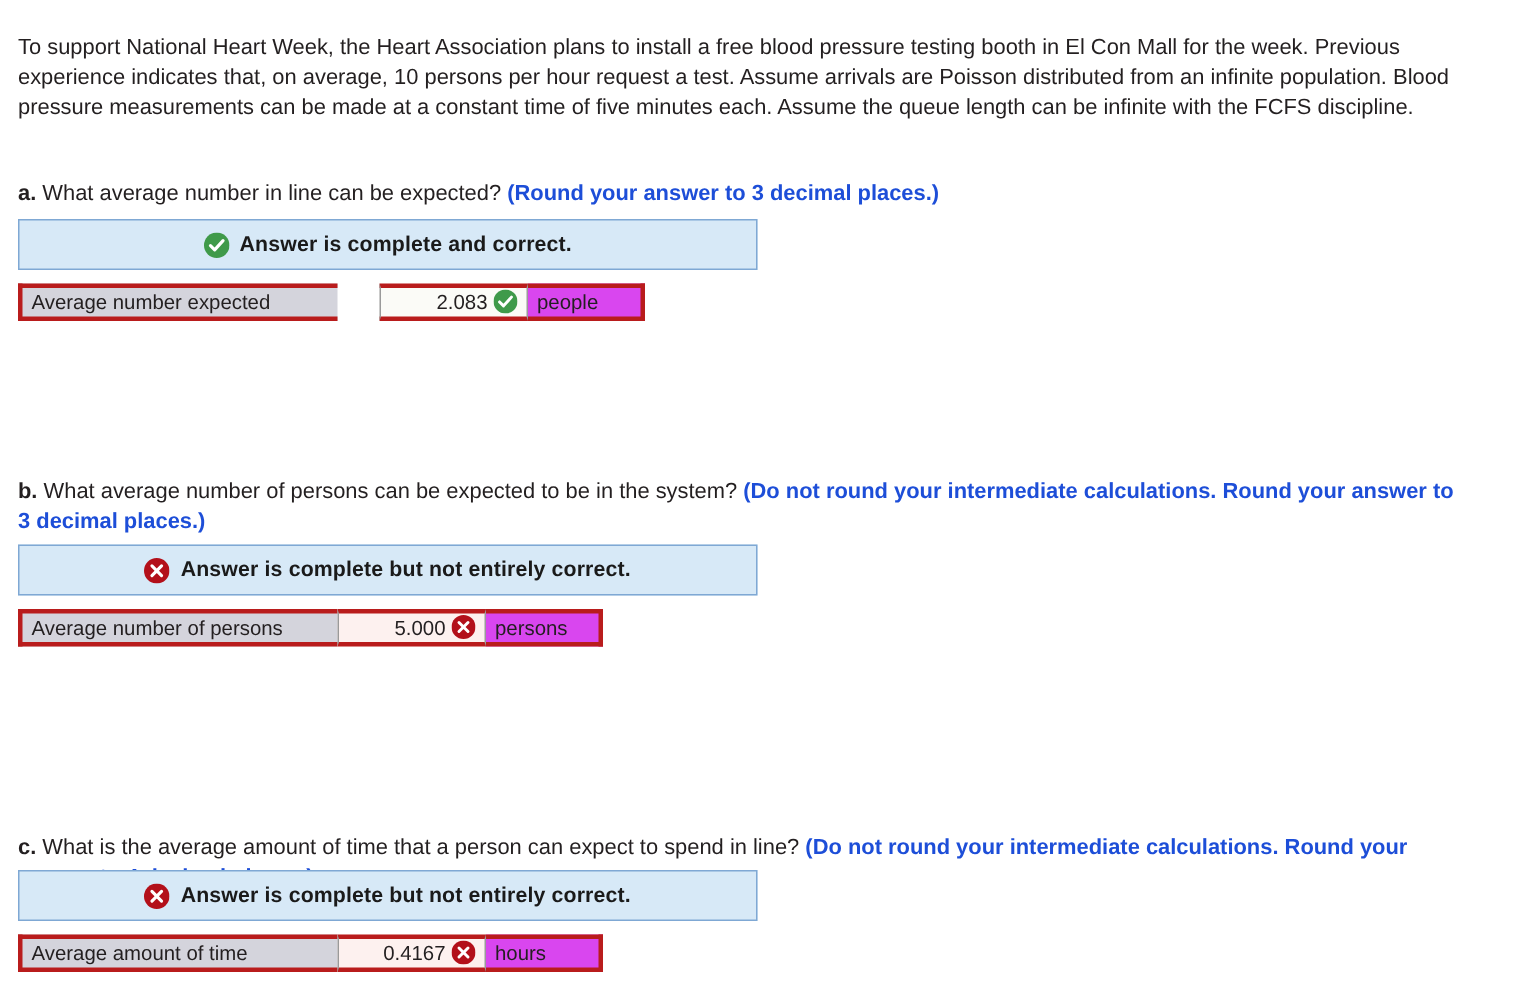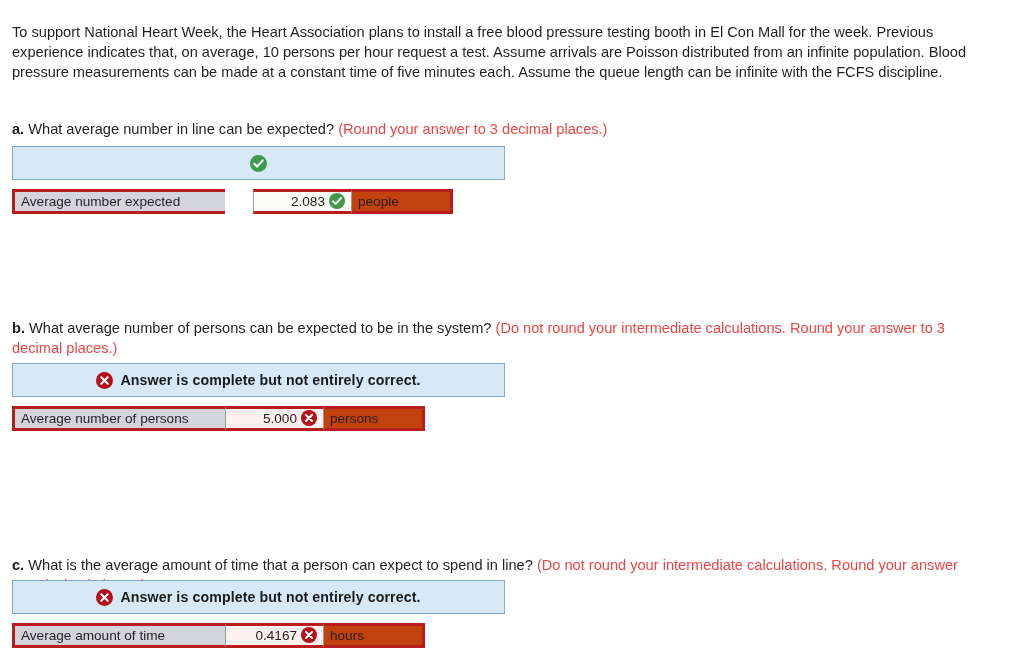--- a/index.html
+++ b/index.html
@@ -35,22 +35,22 @@
     left: 12px;
     font-size: 14.6px;
     line-height: 20.4px;
     color: #231f20;
   }
   .q-letter {
     font-weight: bold;
     color: #231f20;
   }
   .q-note {
-    font-weight: normal;
-    color: #ef4444;
+    font-weight: bold;
+    color: #1d4ed8;
     margin-top: 20px;
   }
   .q-a { top: 104px; width: 980px; }
   .q-b { top: 303px; width: 962px; }
   .q-c { top: 540px; width: 958px; }
 
   .answer-block {
     position: absolute;
     left: 12px;
   }
@@ -111,22 +111,22 @@
   .cell-value {
     width: 99px;
     justify-content: flex-end;
     padding-right: 5px;
     gap: 4px;
   }
   .cell-value.correct { background: #fbfbf7; margin-left: 28px; }
   .cell-value.incorrect { background: #fdf1ef; }
   .cell-value .num { line-height: 1; }
   .cell-unit {
-    width: 101px;
-    background: #c2410c;
+    width: 78px;
+    background: #d946ef;
     padding-left: 6px;
     border-left: none;
   }
   .cell-value { border-left: 1px solid #9a9a9a; border-right: 1px solid #9a9a9a; }
 </style>
 </head>
 <body>
 
 <div class="page">
 
@@ -139,20 +139,21 @@
   </p>
 
   <div class="answer-block block-a">
     <div class="status-banner">
       <span class="badge">
         <svg width="17" height="17" viewBox="0 0 17 17" aria-hidden="true">
           <circle cx="8.5" cy="8.5" r="8.5" fill="#3f9a4a"></circle>
           <path d="M4.3 8.8 L7.1 11.6 L12.7 5.4" stroke="#ffffff" stroke-width="2.1" fill="none" stroke-linecap="round" stroke-linejoin="round"></path>
         </svg>
       </span>
+      <span class="status-text">Answer is complete and correct.</span>
     </div>
     <div class="answer-row">
       <div class="cell cell-label">Average number expected</div>
       <div class="cell cell-value correct">
         <span class="num">2.083</span>
         <span class="badge">
           <svg width="16" height="16" viewBox="0 0 17 17" aria-hidden="true">
             <circle cx="8.5" cy="8.5" r="8.5" fill="#3f9a4a"></circle>
             <path d="M4.3 8.8 L7.1 11.6 L12.7 5.4" stroke="#ffffff" stroke-width="2.1" fill="none" stroke-linecap="round" stroke-linejoin="round"></path>
           </svg>

